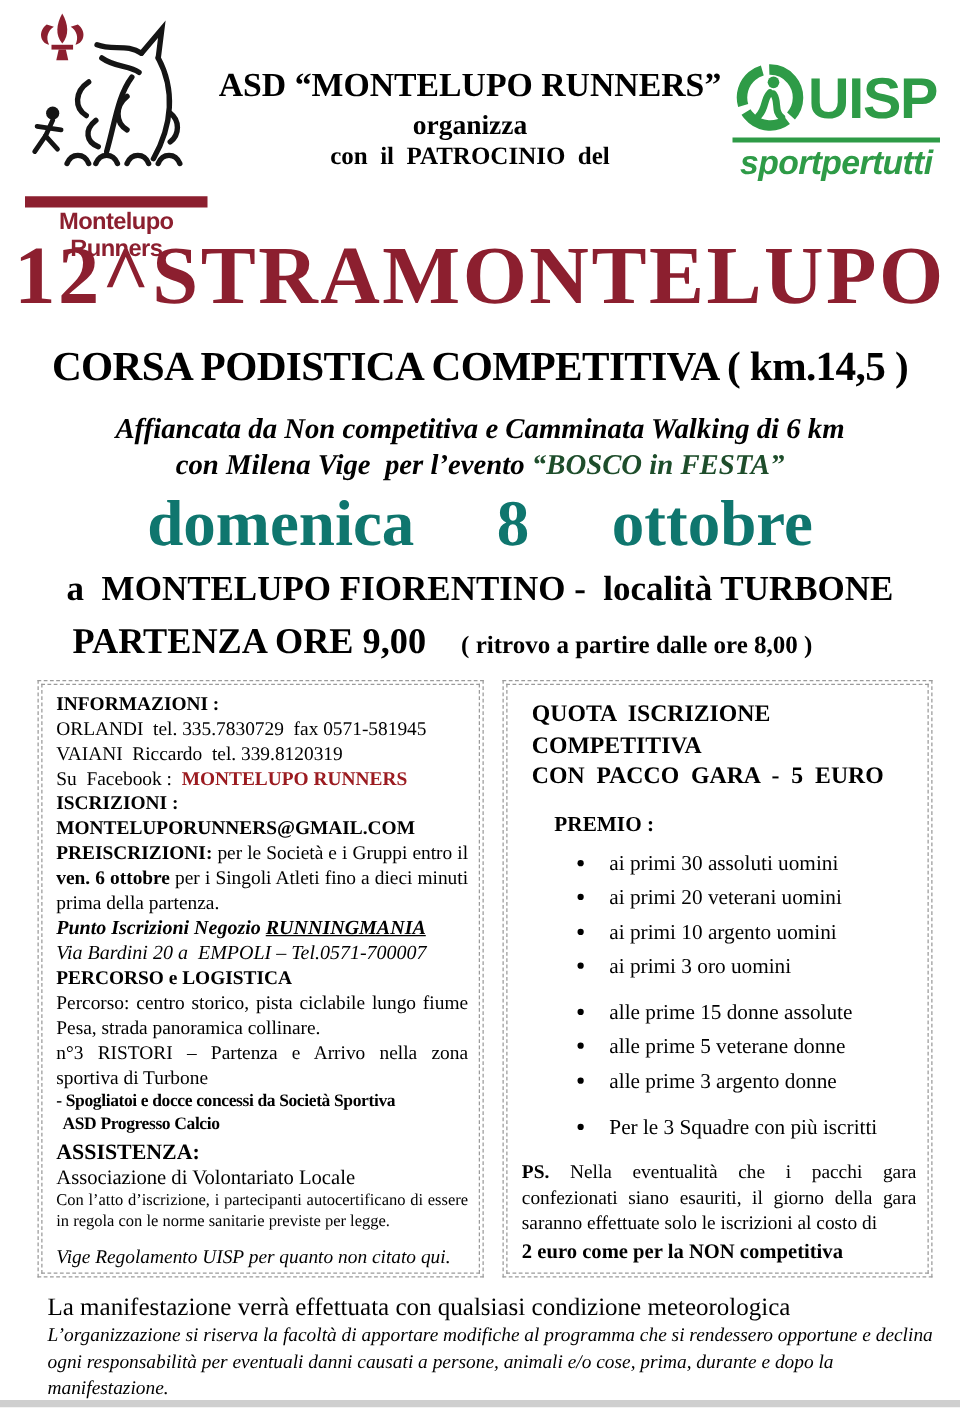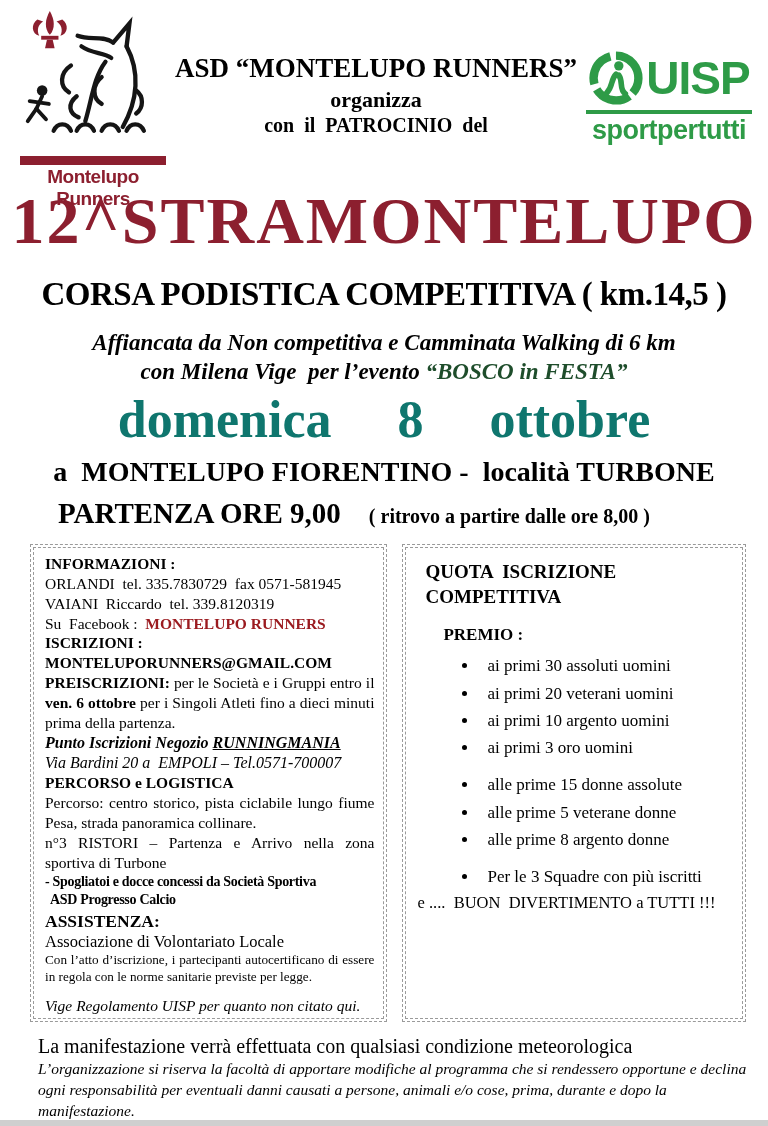--- a/index.html
+++ b/index.html
@@ -28,21 +28,21 @@
   .org-l4 { font-size:20px; }
   .logo-right { width:178px; text-align:center; padding-top:42px; }
   .uisp-row { display:flex; align-items:center; justify-content:center; gap:2px; }
   .uisp-word {
     font-family:"Liberation Sans","DejaVu Sans",sans-serif;
     font-weight:bold; font-size:46px; color:#2E9B47; letter-spacing:-1px; line-height:1;
   }
   .uisp-line { height:4px; background:#2E9B47; width:166px; margin:4px auto 2px; }
   .uisp-sub {
     font-family:"Liberation Sans","DejaVu Sans",sans-serif;
-    font-weight:bold; font-size:27px; color:#2E9B47; letter-spacing:-0.5px; line-height:1.1;
+    font-weight:bold; font-size:27px; color:#2E9B47; letter-spacing:-0.5px; line-height:1.1;font-style:italic;
   }
 
   
   .main-title {
     text-align:center; color:#8C1F2F; font-weight:bold;
     font-size:66px; line-height:1.0; letter-spacing:2px; margin-top:4px;
   }
   .subtitle { text-align:center; font-weight:bold; font-size:33px; margin-top:22px; letter-spacing:-0.5px; }
   .tagline { text-align:center; font-weight:bold; font-style:italic; font-size:23px; margin-top:16px; line-height:1.25; }
   .tagline .green { color:#1E4D2B; }
@@ -197,36 +197,41 @@
       <div class="assist-x">Associazione di Volontariato Locale</div>
       <div class="legal">Con l’atto d’iscrizione, i partecipanti autocertificano di essere in regola con le norme sanitarie previste per legge.</div>
       <div class="vige">Vige Regolamento UISP per quanto non citato qui.</div>
     </div>
   </div>
 
   <div class="box right">
     <div class="box-inner">
       <div class="rb-title">
         <span class="pw">QUOTA  ISCRIZIONE  COMPETITIVA</span><br>
+        <span class="pw">CON  PACCO  GARA  -  5  EURO</span>
       </div>
       <div class="rb-premio pw">PREMIO :</div>
       <ul class="rb-list">
         <li>ai primi 30 assoluti uomini</li>
         <li>ai primi 20 veterani uomini</li>
         <li>ai primi 10 argento uomini</li>
         <li>ai primi 3 oro uomini</li>
       </ul>
       <ul class="rb-list g2">
         <li>alle prime 15 donne assolute</li>
         <li>alle prime 5 veterane donne</li>
-        <li>alle prime 8 argento donne</li>
+        <li>alle prime 3 argento donne</li>
       </ul>
       <ul class="rb-list g3">
         <li>Per le 3 Squadre con più iscritti</li>
       </ul>
+      <div class="rb-ps">
+        <span class="b">PS.</span><span> Nella eventualità che i pacchi gara confezionati siano esauriti, il giorno della gara saranno effettuate solo le iscrizioni al costo di </span><br>
+        <span class="rb-ps-bold">2 euro come per la NON competitiva</span>
+      </div>
       <div class="rb-fun pw">e ....  BUON  DIVERTIMENTO a TUTTI !!!</div>
 
     </div>
   </div>
 </div>
 
 <div class="footer">
   <div class="f1">La manifestazione verrà effettuata con qualsiasi condizione meteorologica</div>
   <div class="f-it">L’organizzazione si riserva la facoltà di apportare modifiche al programma che si rendessero opportune e declina ogni responsabilità per eventuali danni causati a persone, animali e/o cose, prima, durante e dopo la manifestazione.</div>
 

